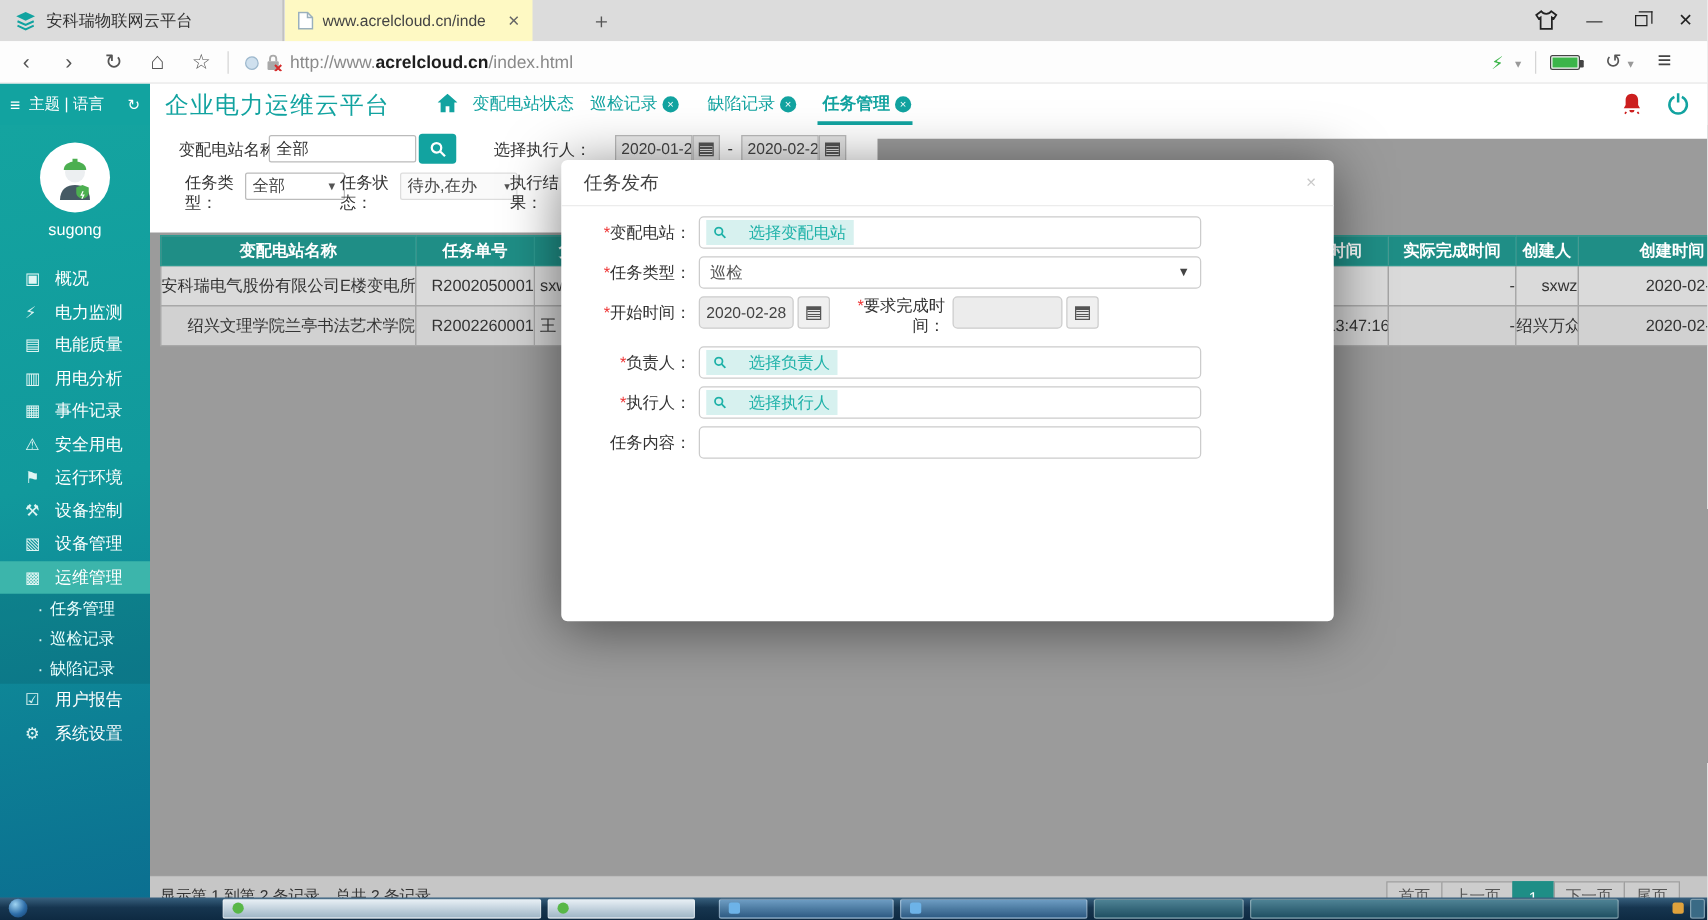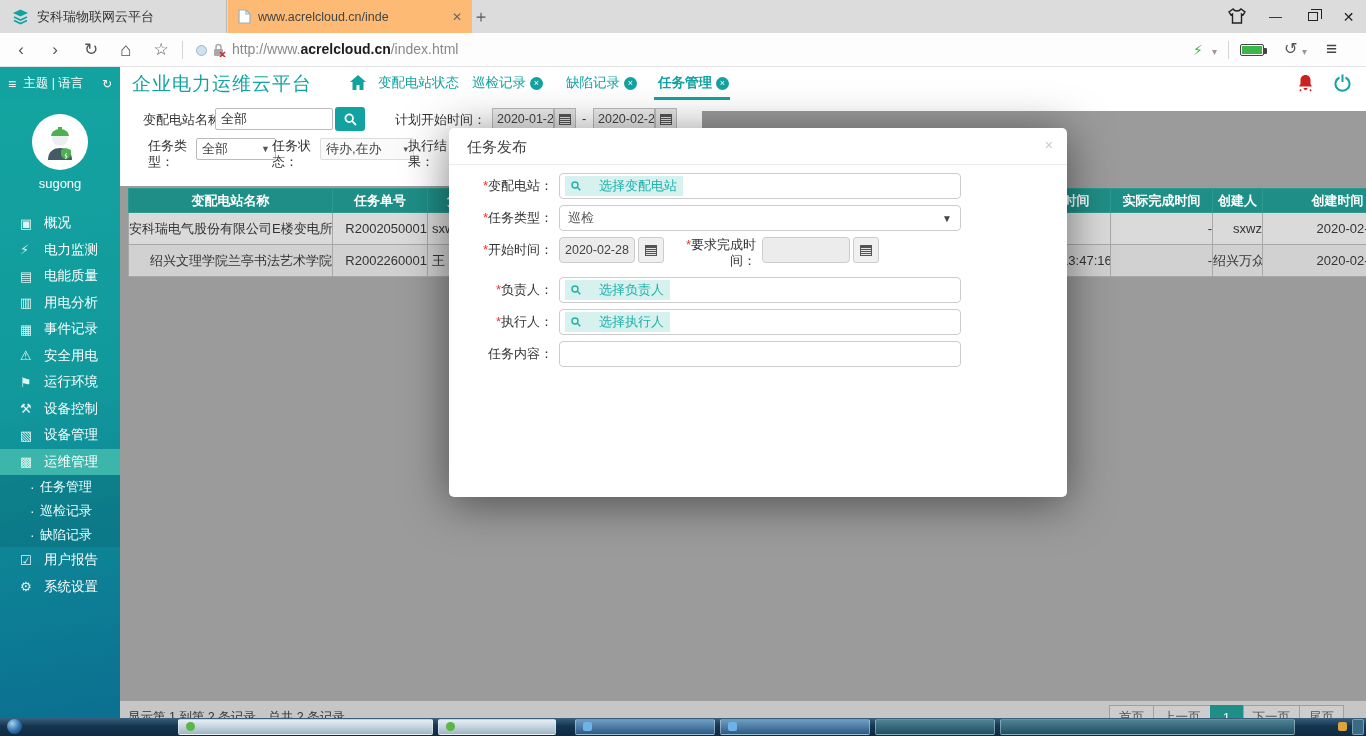--- a/index.html
+++ b/index.html
@@ -4,21 +4,21 @@
 <style>
   *{margin:0;padding:0;box-sizing:border-box;font-family:"Liberation Sans","DejaVu Sans",sans-serif;}
   html,body{width:1366px;height:736px;overflow:hidden;background:#fff;}
   .abs{position:absolute;}
   .screen{position:relative;width:1366px;height:736px;overflow:hidden;background:#fff;}
 
   
   .tabstrip{position:absolute;left:0;top:0;width:1366px;height:33px;background:#dcdcdc;}
   .wintab{position:absolute;left:0;top:0;width:227px;height:33px;display:flex;align-items:center;gap:8px;padding:0 12px;border-right:1px solid #b9b9b9;}
   .wintab .t{font-size:13px;color:#333;white-space:nowrap;}
-  .tab-active{position:absolute;left:228px;top:0;width:244px;height:33px;background:#fdba74;display:flex;align-items:center;gap:7px;padding:0 10px;}
+  .tab-active{position:absolute;left:228px;top:0;width:198px;height:33px;background:#fef9c3;display:flex;align-items:center;gap:7px;padding:0 10px;}
   .tab-active .t{flex:1;font-size:12.5px;color:#444;white-space:nowrap;overflow:hidden;}
   .tab-close{font-size:12px;color:#666;cursor:default;}
   .newtab{position:absolute;left:468px;top:4px;width:26px;height:25px;text-align:center;line-height:25px;font-size:17px;color:#555;}
   .shirt{position:absolute;left:1227px;top:7px;}
   .winctl{position:absolute;top:0;height:33px;width:35px;display:flex;align-items:center;justify-content:center;color:#222;font-size:13px;}
   .wc-min{left:1258px;} .wc-res{left:1295px;} .wc-close{left:1331px;font-size:14px;}
   .res-box{width:10px;height:9px;border:1px solid #222;position:relative;background:#dcdcdc;}
   .res-box:before{content:"";position:absolute;left:2px;top:-4px;width:10px;height:9px;border:1px solid #222;border-bottom:none;border-left:none;}
 
   
@@ -307,21 +307,21 @@
     <div class="whitestrip"></div>
     <div class="toolbar">
       <div class="flabel" style="left:23px;top:11px;">变配电站名称：</div>
       <input class="tinput" style="left: 95px; top: 8px; width: 118px;" value="全部">
       <button class="searchbtn">
         <svg width="13" height="13" viewBox="0 0 13 13">
             <circle cx="5.2" cy="5.2" r="3.8" fill="none" stroke="#fff" stroke-width="1.8"></circle>
             <path d="M8.2 8.2 L12 12" stroke="#fff" stroke-width="1.8"></path>
           </svg>
       </button>
-      <div class="flabel" style="left:275px;top:11px;">计划开始时间：</div>
+      <div class="flabel" style="left:275px;top:11px;">选择执行人：</div>
       <div class="dinput" style="left:372px;top:8px;width:62px;">2020-01-29</div>
       <div class="calbtn" style="left:434px;top:8px;">
           <span class="cal-ic"></span>
         </div>
       <div class="flabel" style="left:462px;top:11px;">-</div>
       <div class="dinput" style="left:473px;top:8px;width:62px;">2020-02-28</div>
       <div class="calbtn" style="left:535px;top:8px;">
           <span class="cal-ic"></span>
         </div>
 

